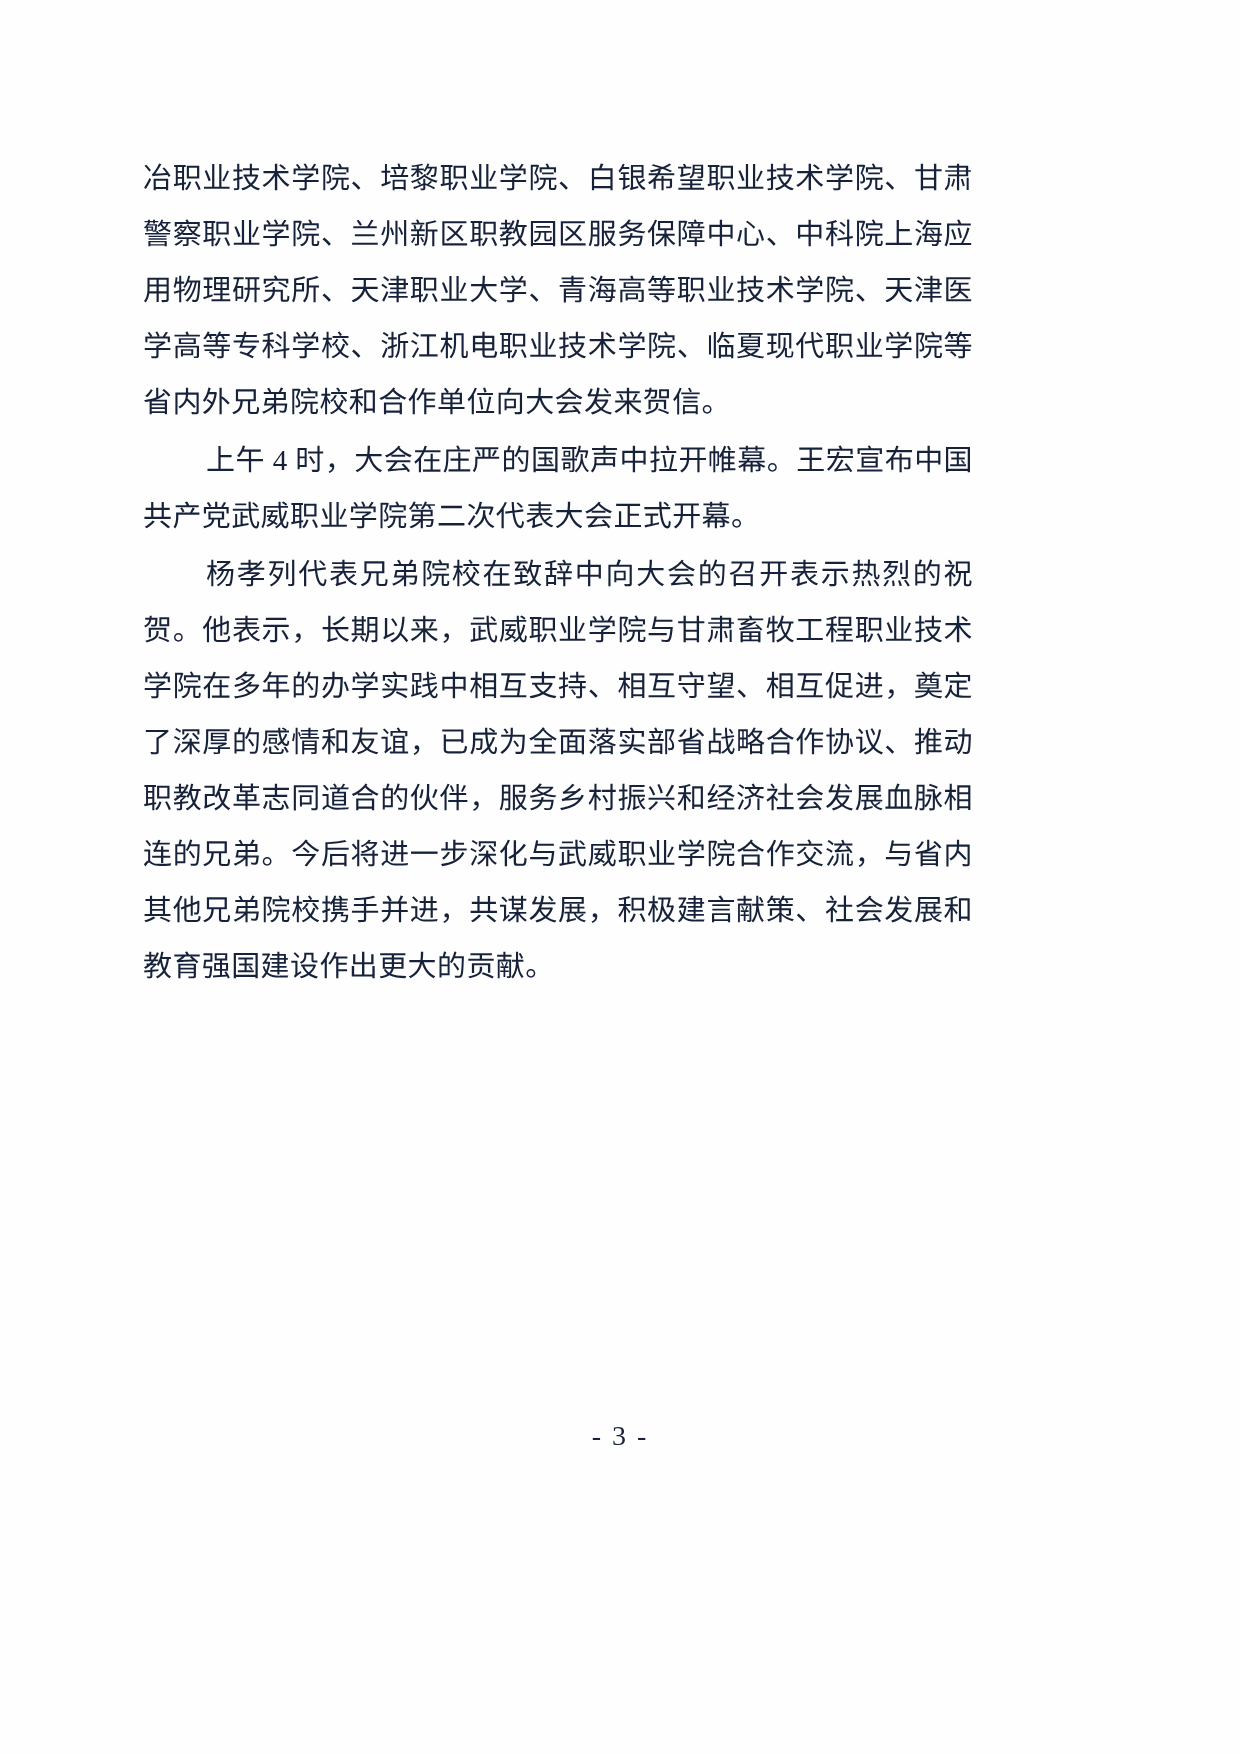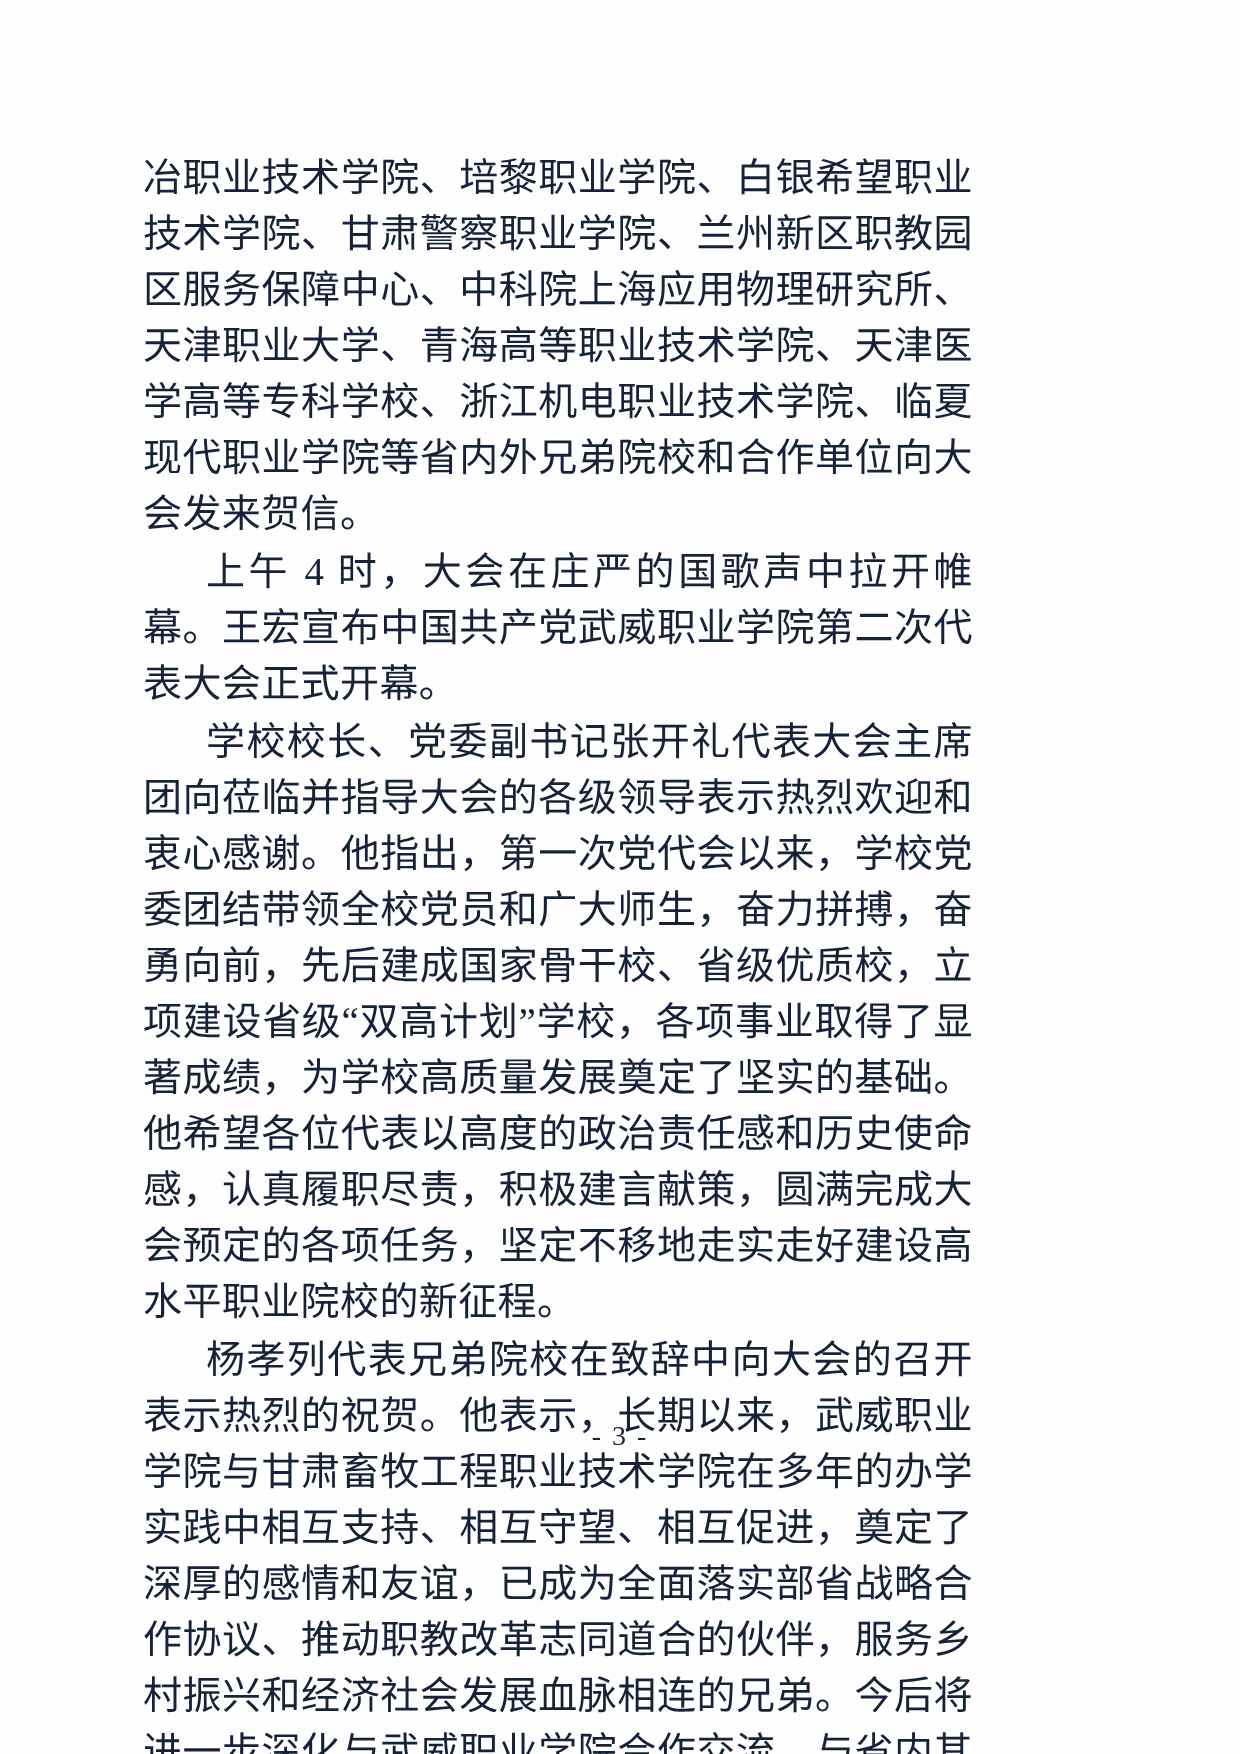--- a/index.html
+++ b/index.html
@@ -25,21 +25,21 @@
     box-sizing: border-box;
   }
   .content {
     position: absolute;
     left: 143px;
     top: 150px;
     width: 830px;
   }
   .para {
     margin: 0 0 2px 0;
-    font-size: 39px;
+    font-size: 29px;
     line-height: 56px;
     text-align: justify;
     text-justify: inter-ideograph;
     letter-spacing: 0.4px;
     color: #16213a;
     font-family: "Liberation Serif", "DejaVu Serif", serif;
   }
   .para.indent {
     text-indent: 63px;
   }
@@ -55,17 +55,16 @@
     font-family: "Liberation Serif", "DejaVu Serif", serif;
   }
 </style>
 </head>
 <body>
 
 <div class="page">
   <div class="content">
     <p class="para">冶职业技术学院、培黎职业学院、白银希望职业技术学院、甘肃警察职业学院、兰州新区职教园区服务保障中心、中科院上海应用物理研究所、天津职业大学、青海高等职业技术学院、天津医学高等专科学校、浙江机电职业技术学院、临夏现代职业学院等省内外兄弟院校和合作单位向大会发来贺信。</p>
     <p class="para indent">上午 4 时，大会在庄严的国歌声中拉开帷幕。王宏宣布中国共产党武威职业学院第二次代表大会正式开幕。</p>
-    <p class="para indent">学校校长、党委副书记张开礼代表大会主席团向莅临并指导大会的各级领导表示热烈欢迎和衷心感谢。他指出，第一次党代会以来，学校党委团结带领全校党员和广大师生，奋力拼搏，奋勇向前，先后建成国家骨干校、省级优质校，立项建设省级“双高计划”学校，各项事业取得了显著成绩，为学校高质量发展奠定了坚实的基础。他希望各位代表以高度的政治责任感和历史使命感，认真履职尽责，积极建言献策，圆满完成大会预定的各项任务，坚定不移地走实走好建设高水平职业院校的新征程。</p>
     <p class="para indent">杨孝列代表兄弟院校在致辞中向大会的召开表示热烈的祝贺。他表示，长期以来，武威职业学院与甘肃畜牧工程职业技术学院在多年的办学实践中相互支持、相互守望、相互促进，奠定了深厚的感情和友谊，已成为全面落实部省战略合作协议、推动职教改革志同道合的伙伴，服务乡村振兴和经济社会发展血脉相连的兄弟。今后将进一步深化与武威职业学院合作交流，与省内其他兄弟院校携手并进，共谋发展，积极建言献策、社会发展和教育强国建设作出更大的贡献。</p>
   </div>
   <div class="footer">- 3 -</div>
 </div>
 
 </body></html>

